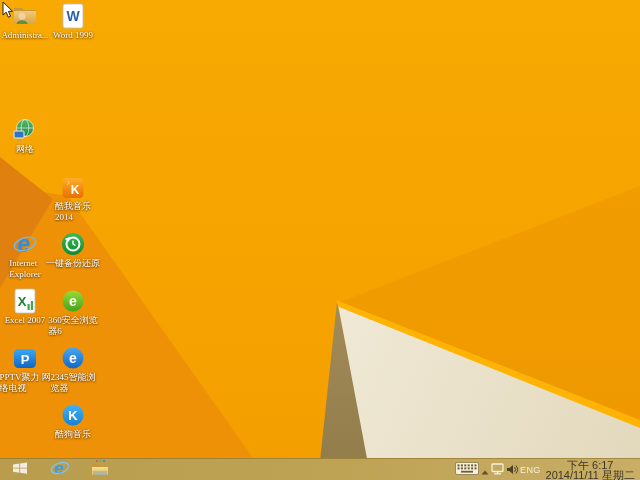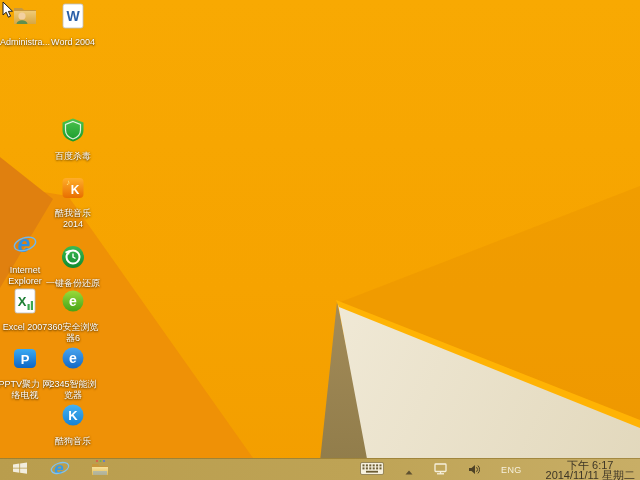--- a/index.html
+++ b/index.html
@@ -12,31 +12,31 @@
   .facet-left-wedge{background:#E0800F;clip-path:polygon(0 157px,53px 199px,0 288px);}
   .facet-right-shade{background:rgba(225,135,0,.28);clip-path:polygon(338px 303px,640px 186px,640px 421px);}
   .facet-khaki{background:linear-gradient(180deg,#C9AE74 0%,#AD9360 45%,#8F7B49 100%);clip-path:polygon(337px 302px,374px 480px,318px 480px);}
   .facet-cream{background:linear-gradient(115deg,#F7F2E6 0%,#F0E9D6 55%,#E2D8BC 100%);clip-path:polygon(338px 304px,640px 426px,640px 480px,371px 480px);}
   .facet-stripe{background:#FFB304;clip-path:polygon(336px 300px,640px 420px,640px 428px,339px 307px);}
   
   #icon-grid{position:absolute;inset:0;}
   .desk-icon{position:absolute;width:48px;display:flex;flex-direction:column;align-items:center;cursor:default;}
   .desk-icon .ic{height:26px;display:flex;align-items:flex-end;justify-content:center;}
   .desk-icon .ic svg{width:26px;height:26px;display:block;}
-  .desk-icon .lab{margin-top:8px;font-size:9px;line-height:11px;color:#fff;
-     text-shadow:0 1px 2px rgba(80,50,0,.9),0 0 2px rgba(80,50,0,.6);text-align:center;white-space:nowrap;}
+  .desk-icon .lab{margin-top:1px;font-size:9px;line-height:11px;color:#fff;
+     text-shadow:0 1px 2px rgba(80,50,0,.9),0 0 2px rgba(80,50,0,.6);text-align:left;white-space:nowrap;font-family:Liberation Serif, serif;}
   
   #cursor{position:absolute;left:2px;top:1px;z-index:50;}
   
   #taskbar{position:absolute;left:0;top:458px;width:640px;height:22px;z-index:40;
      background:linear-gradient(90deg,#B99D4D 0%,#BEA355 55%,#C8AE66 100%);
      border-top:1px solid rgba(122,95,25,.45);box-sizing:border-box;
      display:flex;align-items:center;}
   .tb-btn{height:22px;width:40px;display:flex;align-items:center;justify-content:center;}
-  #tray{margin-left:auto;display:flex;align-items:center;gap:21px;padding-right:5px;height:100%;}
+  #tray{margin-left:auto;display:flex;align-items:center;gap:2px;padding-right:5px;height:100%;}
   .tray-item{display:flex;align-items:center;justify-content:center;height:100%;}
   #tray-lang{font-size:9px;color:#F6F0DD;letter-spacing:.3px;}
   #tray-clock{font-size:11px;line-height:10px;color:#3E3626;text-align:center;padding-left:3px;}
 </style>
 </head>
 <body>
 
 <div id="desktop">
 
   <div class="layer bg-base"></div>
@@ -68,38 +68,44 @@
         </div>
       </div>
       <div class="desk-icon" style="left: 49px; top: 3px;">
         <span class="ic">
           <svg viewBox="0 0 26 26">
             <rect x="3" y="1" width="20" height="24" rx="2" fill="#fff" stroke="#B9BEC6" stroke-width="0.8"></rect>
             <text x="13" y="18" font-size="14" font-weight="bold" fill="#2B5FA8" text-anchor="middle">W</text>
           </svg>
         </span>
         <div class="lab">
-          <div>Word 2004</div>
-        </div>
-      </div>
-      <div class="desk-icon" style="left: 49px; top: 117px;">
-        <span class="ic">
-          <svg viewBox="0 0 26 26">
-            <defs>
-              <linearGradient id="g-bd" x1="0" y1="0" x2="0" y2="1">
-                <stop offset="0" stop-color="#4EC44E"></stop>
-                <stop offset="1" stop-color="#189A2C"></stop>
-              </linearGradient>
-            </defs>
-            <path d="M13,1.5 L23.5,5.5 V13 c0,6.5 -4.5,9.5 -10.5,11.5 C7,22.5 2.5,19.5 2.5,13 V5.5 Z" fill="url(#g-bd)"></path>
-            <path d="M13,4.5 L20.5,7.5 V13 c0,5 -3,7.5 -7.5,9 c-4.5,-1.5 -7.5,-4 -7.5,-9 V7.5 Z" fill="none" stroke="rgba(255,255,255,.85)" stroke-width="1.2"></path>
-          </svg>
-        </span>
-        <div class="lab">
-          <div>百度杀毒</div>
+          <div>Word 1999</div>
+        </div>
+      </div>
+      <div class="desk-icon" style="left: 1px; top: 117px;">
+        <span class="ic">
+          <svg viewBox="0 0 26 26">
+            <defs>
+              <linearGradient id="g-nw" x1="0" y1="0" x2="0" y2="1">
+                <stop offset="0" stop-color="#57B86A"></stop>
+                <stop offset="1" stop-color="#1F8A44"></stop>
+              </linearGradient>
+            </defs>
+            <circle cx="13" cy="11" r="8.5" fill="url(#g-nw)"></circle>
+            <g stroke="rgba(255,255,255,.75)" stroke-width="0.8" fill="none">
+              <circle cx="13" cy="11" r="8.5"></circle>
+              <ellipse cx="13" cy="11" rx="3.8" ry="8.5"></ellipse>
+              <line x1="4.5" y1="11" x2="21.5" y2="11"></line>
+            </g>
+            <rect x="2" y="14" width="10" height="7" rx="1" fill="#2E74C8" stroke="#EAF0F6" stroke-width="1"></rect>
+            <rect x="5" y="22" width="4" height="1.5" fill="#9AA4B0"></rect>
+          </svg>
+        </span>
+        <div class="lab">
+          <div>网络</div>
         </div>
       </div>
       <div class="desk-icon" style="left: 49px; top: 174px;">
         <span class="ic">
           <svg viewBox="0 0 26 26">
             <defs>
               <linearGradient id="g-kw" x1="0" y1="0" x2="0" y2="1">
                 <stop offset="0" stop-color="#FFAE2A"></stop>
                 <stop offset="1" stop-color="#E86E00"></stop>
               </linearGradient>
@@ -119,21 +125,21 @@
           <svg viewBox="0 0 26 26">
             <text x="12" y="21" font-size="23" font-weight="bold" font-style="italic" fill="#2E8FE0" text-anchor="middle">e</text>
             <ellipse cx="13" cy="13" rx="11" ry="6.2" fill="none" stroke="#6FB8EE" stroke-width="1.4" transform="rotate(-18 13 13)"></ellipse>
           </svg>
         </span>
         <div class="lab">
           <div>Internet</div>
           <div>Explorer</div>
         </div>
       </div>
-      <div class="desk-icon" style="left: 49px; top: 244px;">
+      <div class="desk-icon" style="left: 49px; top: 231px;">
         <span class="ic">
           <svg viewBox="0 0 26 26">
             <defs>
               <linearGradient id="g-bk" x1="0" y1="0" x2="0" y2="1">
                 <stop offset="0" stop-color="#3BBA52"></stop>
                 <stop offset="1" stop-color="#0F8A30"></stop>
               </linearGradient>
             </defs>
             <circle cx="13" cy="13" r="11" fill="url(#g-bk)"></circle>
             <circle cx="13" cy="13" r="6.5" fill="none" stroke="#fff" stroke-width="2"></circle>

